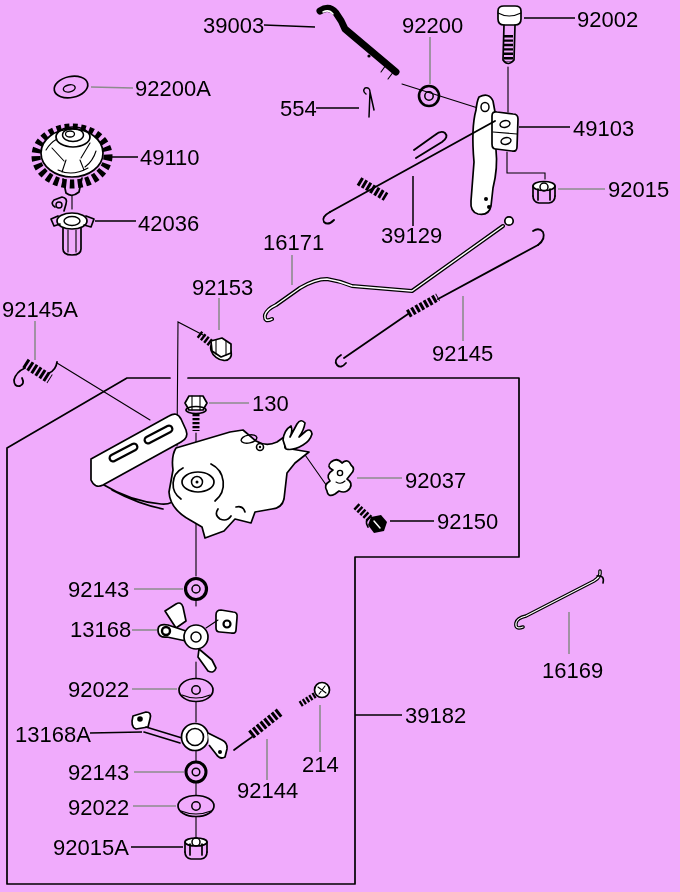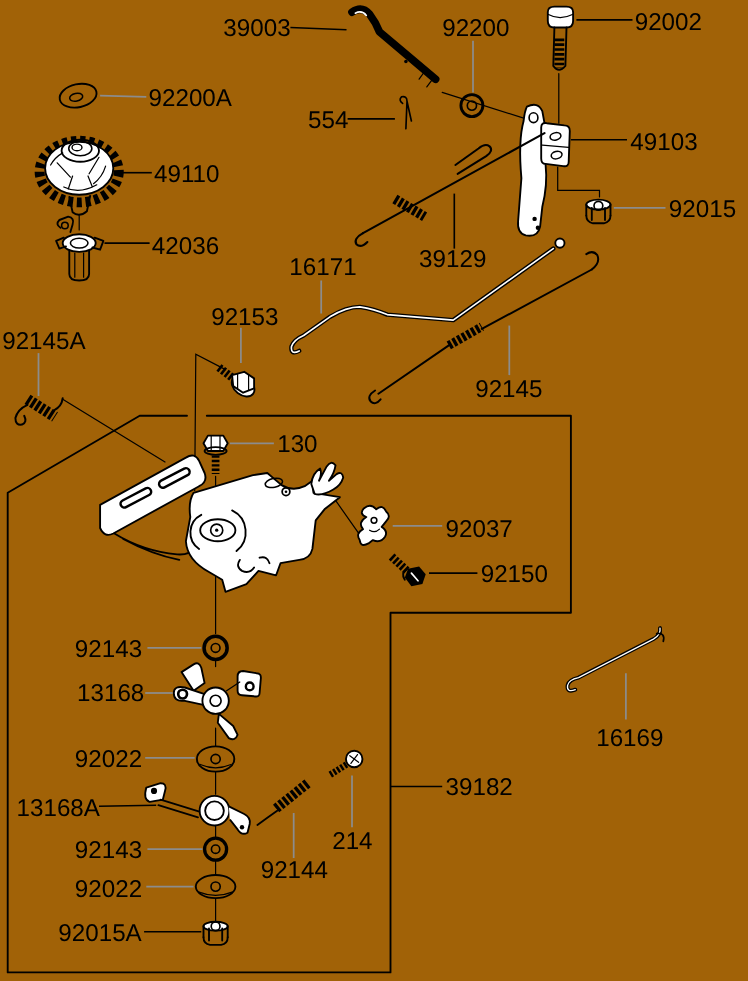--- a/index.html
+++ b/index.html
@@ -1,16 +1,16 @@
 <!DOCTYPE html>
 <html><head>
 <meta charset="utf-8">
 <style>
   html,body{margin:0;padding:0;background:#ffffff;}
-  .stage{position:relative;width:680px;height:892px;background:#a16207;overflow:hidden;}
+  .stage{position:relative;width:680px;height:892px;background:#f0abfc;overflow:hidden;}
   svg{display:block;}
   .lbl{font-family:"Liberation Sans",sans-serif;font-size:22px;fill:#000;}
   .ln{stroke:#000;fill:none;stroke-width:1.7;stroke-linejoin:round;stroke-linecap:round;}
   .lnf{stroke:#000;fill:#fff;stroke-width:1.7;stroke-linejoin:round;}
   .thin{stroke:#000;fill:none;stroke-width:1.1;stroke-linecap:round;}
   .gl{stroke:#8c8c8c;fill:none;stroke-width:1.6;}
   .bl{stroke:#000;fill:none;stroke-width:1.5;}
   .spr{stroke:#000;fill:none;stroke-width:9;stroke-dasharray:3 1.8;stroke-linecap:butt;}
   .tube{stroke:#000;fill:none;stroke-width:4;stroke-linejoin:round;stroke-linecap:round;}
   .tubein{stroke:#fff;fill:none;stroke-width:1.5;stroke-linejoin:round;stroke-linecap:round;}

